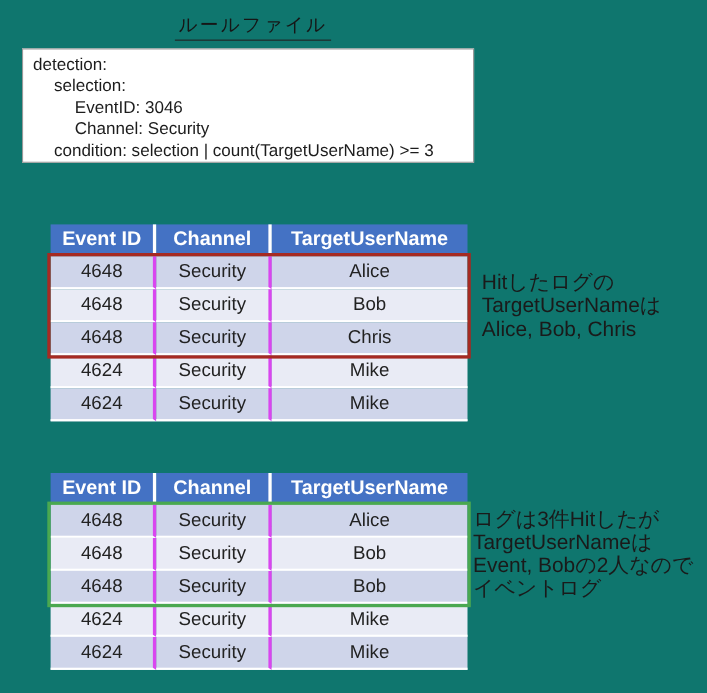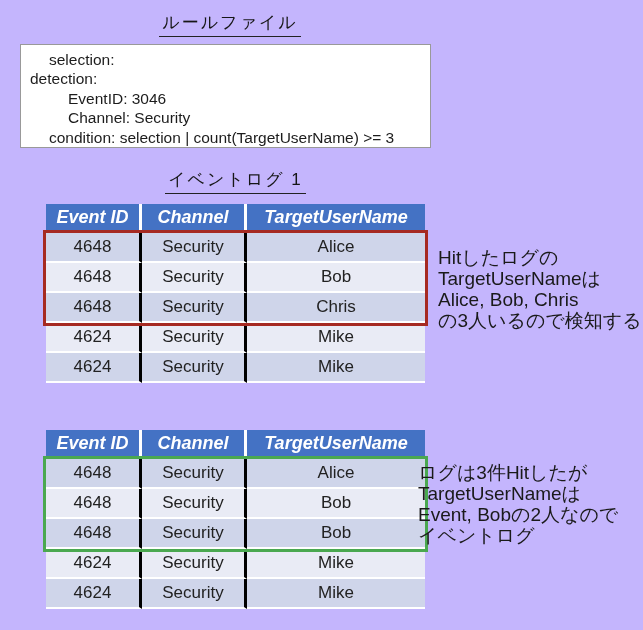--- a/index.html
+++ b/index.html
@@ -1,18 +1,18 @@
 <!DOCTYPE html>
 <html><head>
 <meta charset="utf-8">
 <style>
   * { margin:0; padding:0; box-sizing:border-box; }
   html,body { background:#ffffff; }
   #canvas {
-    position:relative; width:643px; height:630px; background:#c4b5fd;
+    position:relative; width:643px; height:630px; background:#0f766e;
     font-family:"Liberation Sans","DejaVu Sans",sans-serif; color:#1f1f1f;
     overflow:hidden;
   }
 
   
   .section-title { position:absolute; text-align:center; font-size:17px; letter-spacing:2px; color:#161616; }
   .section-title .u { display:inline-block; border-bottom:1.5px solid #222; padding:0 3px 2px 3px; }
   #rule-title  { left:20px;  top:11px;  width:420px; }
   #log1-title  { left:46px;  top:168px; width:379px; }
   #log2-title  { left:46px;  top:405px; width:379px;margin-top:48px; }
@@ -31,57 +31,54 @@
     position:absolute; left:46px; width:379px;
     border-collapse:separate; border-spacing:0; table-layout:fixed;
   }
   #log1-table { top:204px; }
   #log2-table { top:430px; }
   .log-table col.c1 { width:96px; }
   .log-table col.c2 { width:105px; }
   .log-table col.c3 { width:178px; }
   .log-table th {
     height:29px; font-size:18px; font-weight:bold; text-align:center; vertical-align:middle;
-    border-right:3px solid #ffffff; border-bottom:2px solid #ffffff;font-style:italic;
+    border-right:3px solid #ffffff; border-bottom:2px solid #ffffff;
   }
   .log-table td {
     height:30px; font-size:17px; text-align:center; vertical-align:middle; color:#222222;
-    border-right:3px solid #000000; border-bottom:2px solid #ffffff;
+    border-right:3px solid #d946ef; border-bottom:2px solid #ffffff;
   }
   .log-table th:last-child, .log-table td:last-child { border-right:none; }
 
   
   .hl { position:absolute; left:43px; width:385px; height:96px; border:3px solid #000; background:transparent; }
   #hl1 { top:230px; }
   #hl2 { top:456px; }
 
   
   .note { position:absolute; font-size:19px; line-height:21px; color:#1a1a1a; white-space:nowrap; }
   #note1 { left:438px; top:247px; }
-  #note2 { left:418px; top:462px; }
+  #note2 { left:430px; top:462px; }
 </style>
 </head>
 <body>
 
 <div id="canvas">
 
   <div class="section-title" id="rule-title">
     <span class="u">ルールファイル</span>
   </div>
   <div id="rule-box">
+    <div class="rule-line lvl0">detection:</div>
     <div class="rule-line lvl1">selection:</div>
-    <div class="rule-line lvl0">detection:</div>
     <div class="rule-line lvl2">EventID: 3046</div>
     <div class="rule-line lvl2">Channel: Security</div>
     <div class="rule-line lvl1">condition: selection | count(TargetUserName) &gt;= 3</div>
   </div>
 
-  <div class="section-title" id="log1-title">
-    <span class="u">イベントログ 1</span>
-  </div>
   <table class="log-table" id="log1-table">
     <colgroup>
         <col class="c1">
         <col class="c2">
         <col class="c3">
       </colgroup>
     <thead>
       <tr style="background-color: rgb(68, 114, 196); color: rgb(255, 255, 255);">
         <th>Event ID</th>
         <th>Channel</th>
@@ -114,21 +111,20 @@
         <td>Security</td>
         <td>Mike</td>
       </tr>
     </tbody>
   </table>
   <div class="hl" id="hl1" style="border-color: rgb(166, 42, 34);"></div>
   <div class="note" id="note1">
     <div>Hitしたログの</div>
     <div>TargetUserNameは</div>
     <div>Alice, Bob, Chris</div>
-    <div>の3人いるので検知する</div>
   </div>
 
   <div class="section-title" id="log2-title">
     <span class="u">イベントログ 2</span>
   </div>
   <table class="log-table" id="log2-table">
     <colgroup>
         <col class="c1">
         <col class="c2">
         <col class="c3">

